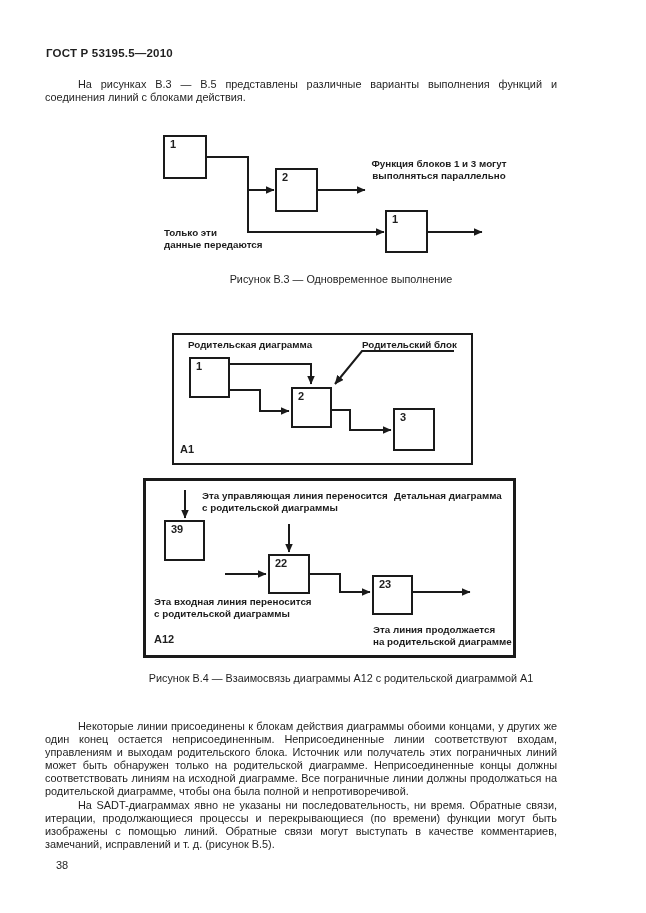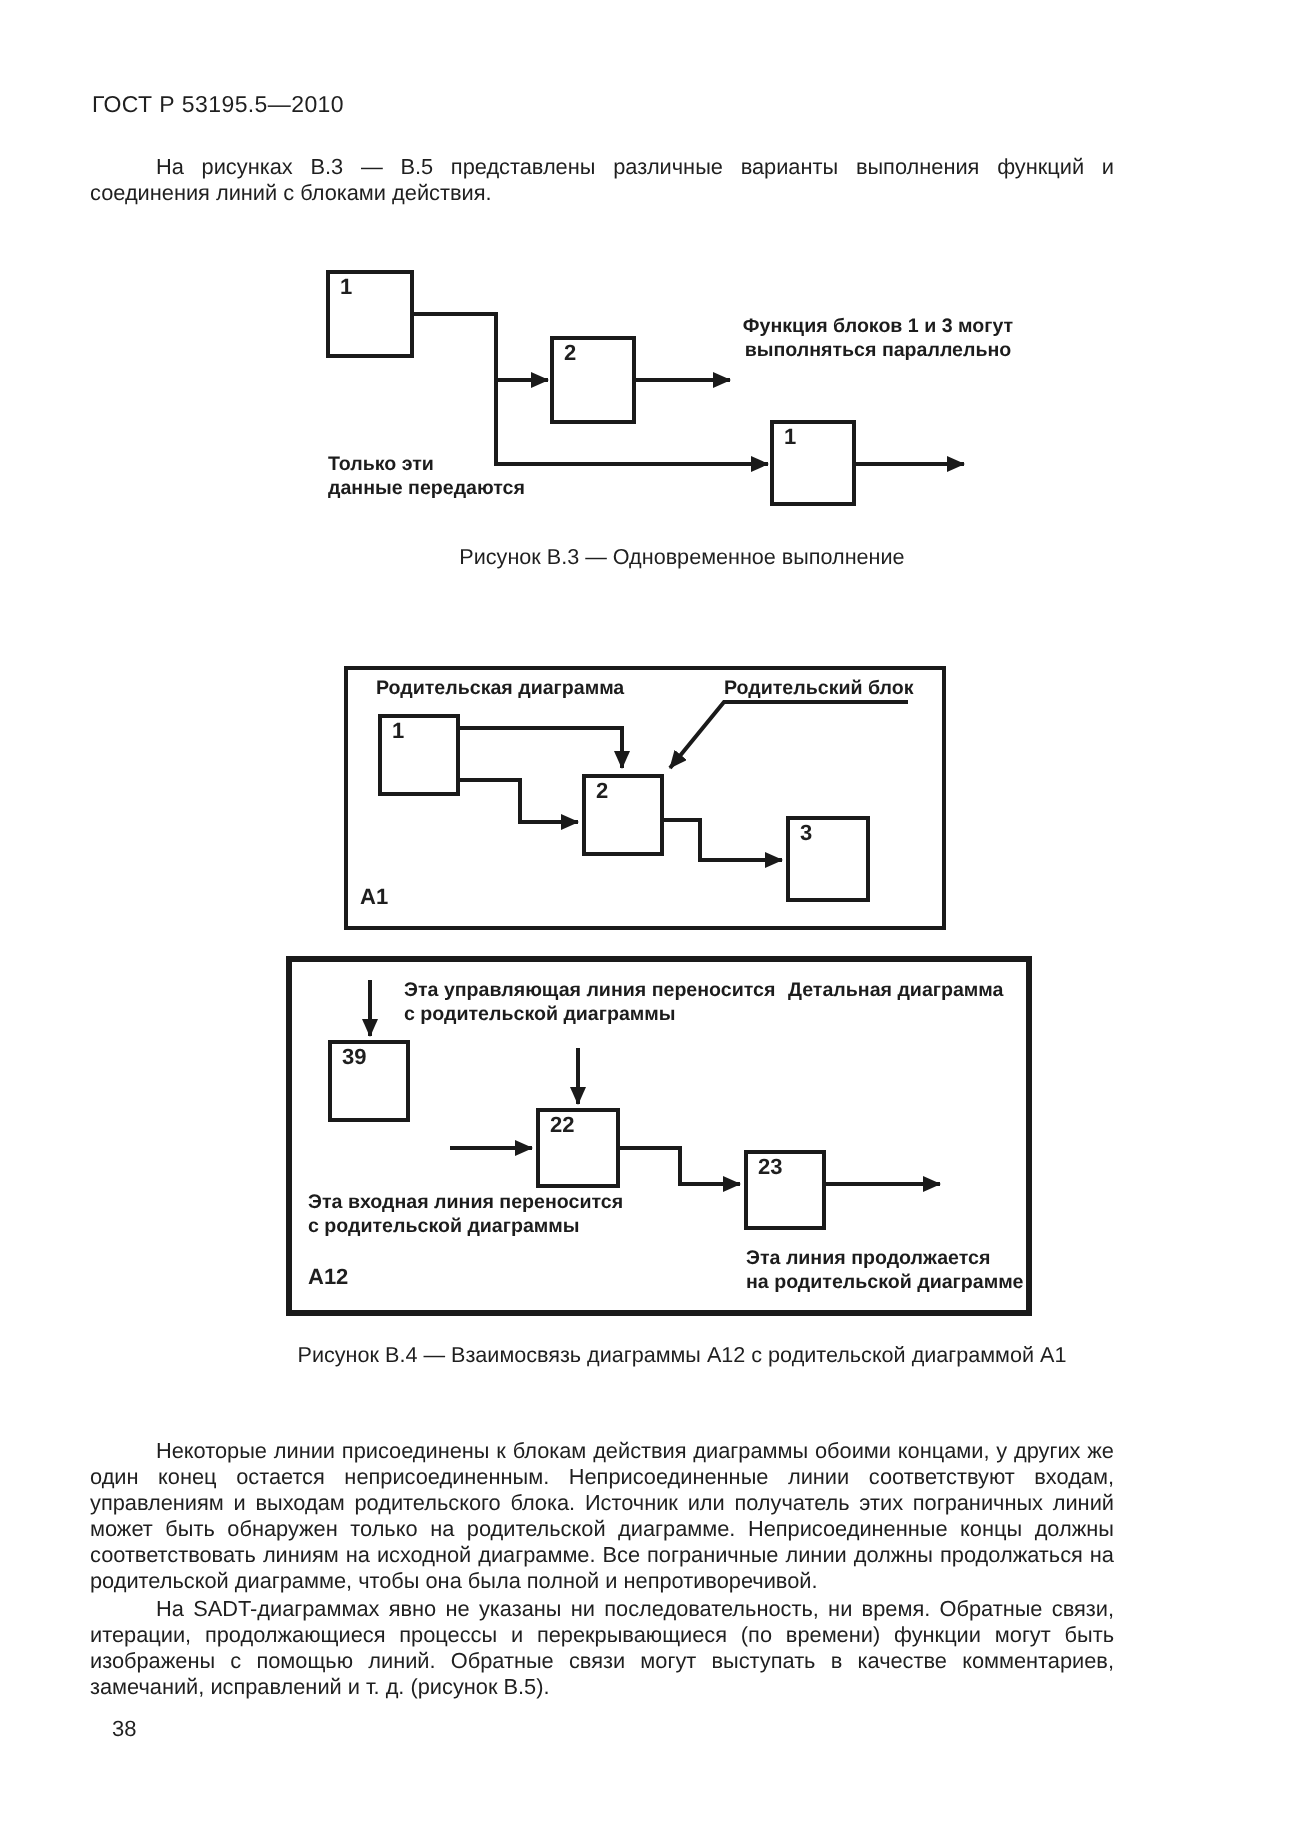--- a/index.html
+++ b/index.html
@@ -2,21 +2,21 @@
 <html lang="ru"><head>
 <meta charset="utf-8">
 <style>
   html,body { margin:0; padding:0; background:#ffffff; }
   .page {
     position:relative; width:646px; height:913px; background:#ffffff;
     font-family:"Liberation Sans", sans-serif; color:#1f1f1f; overflow:hidden;
   }
   .doc-header {
     position:absolute; left:46px; top:47px;
-    font-weight:normal; font-size:11.5px; letter-spacing:.2px;
+    font-weight:bold; font-size:11.5px; letter-spacing:.2px;
   }
   .intro {
     position:absolute; left:45px; top:78px; width:512px; margin:0;
     font-size:10.9px; line-height:13.2px; text-align:justify; text-indent:33px;
   }
   .bodytext {
     position:absolute; left:45px; top:720px; width:512px;
     font-size:10.9px; line-height:13.1px; text-align:justify;
   }
   .bodytext p { margin:0; text-indent:33px; }

